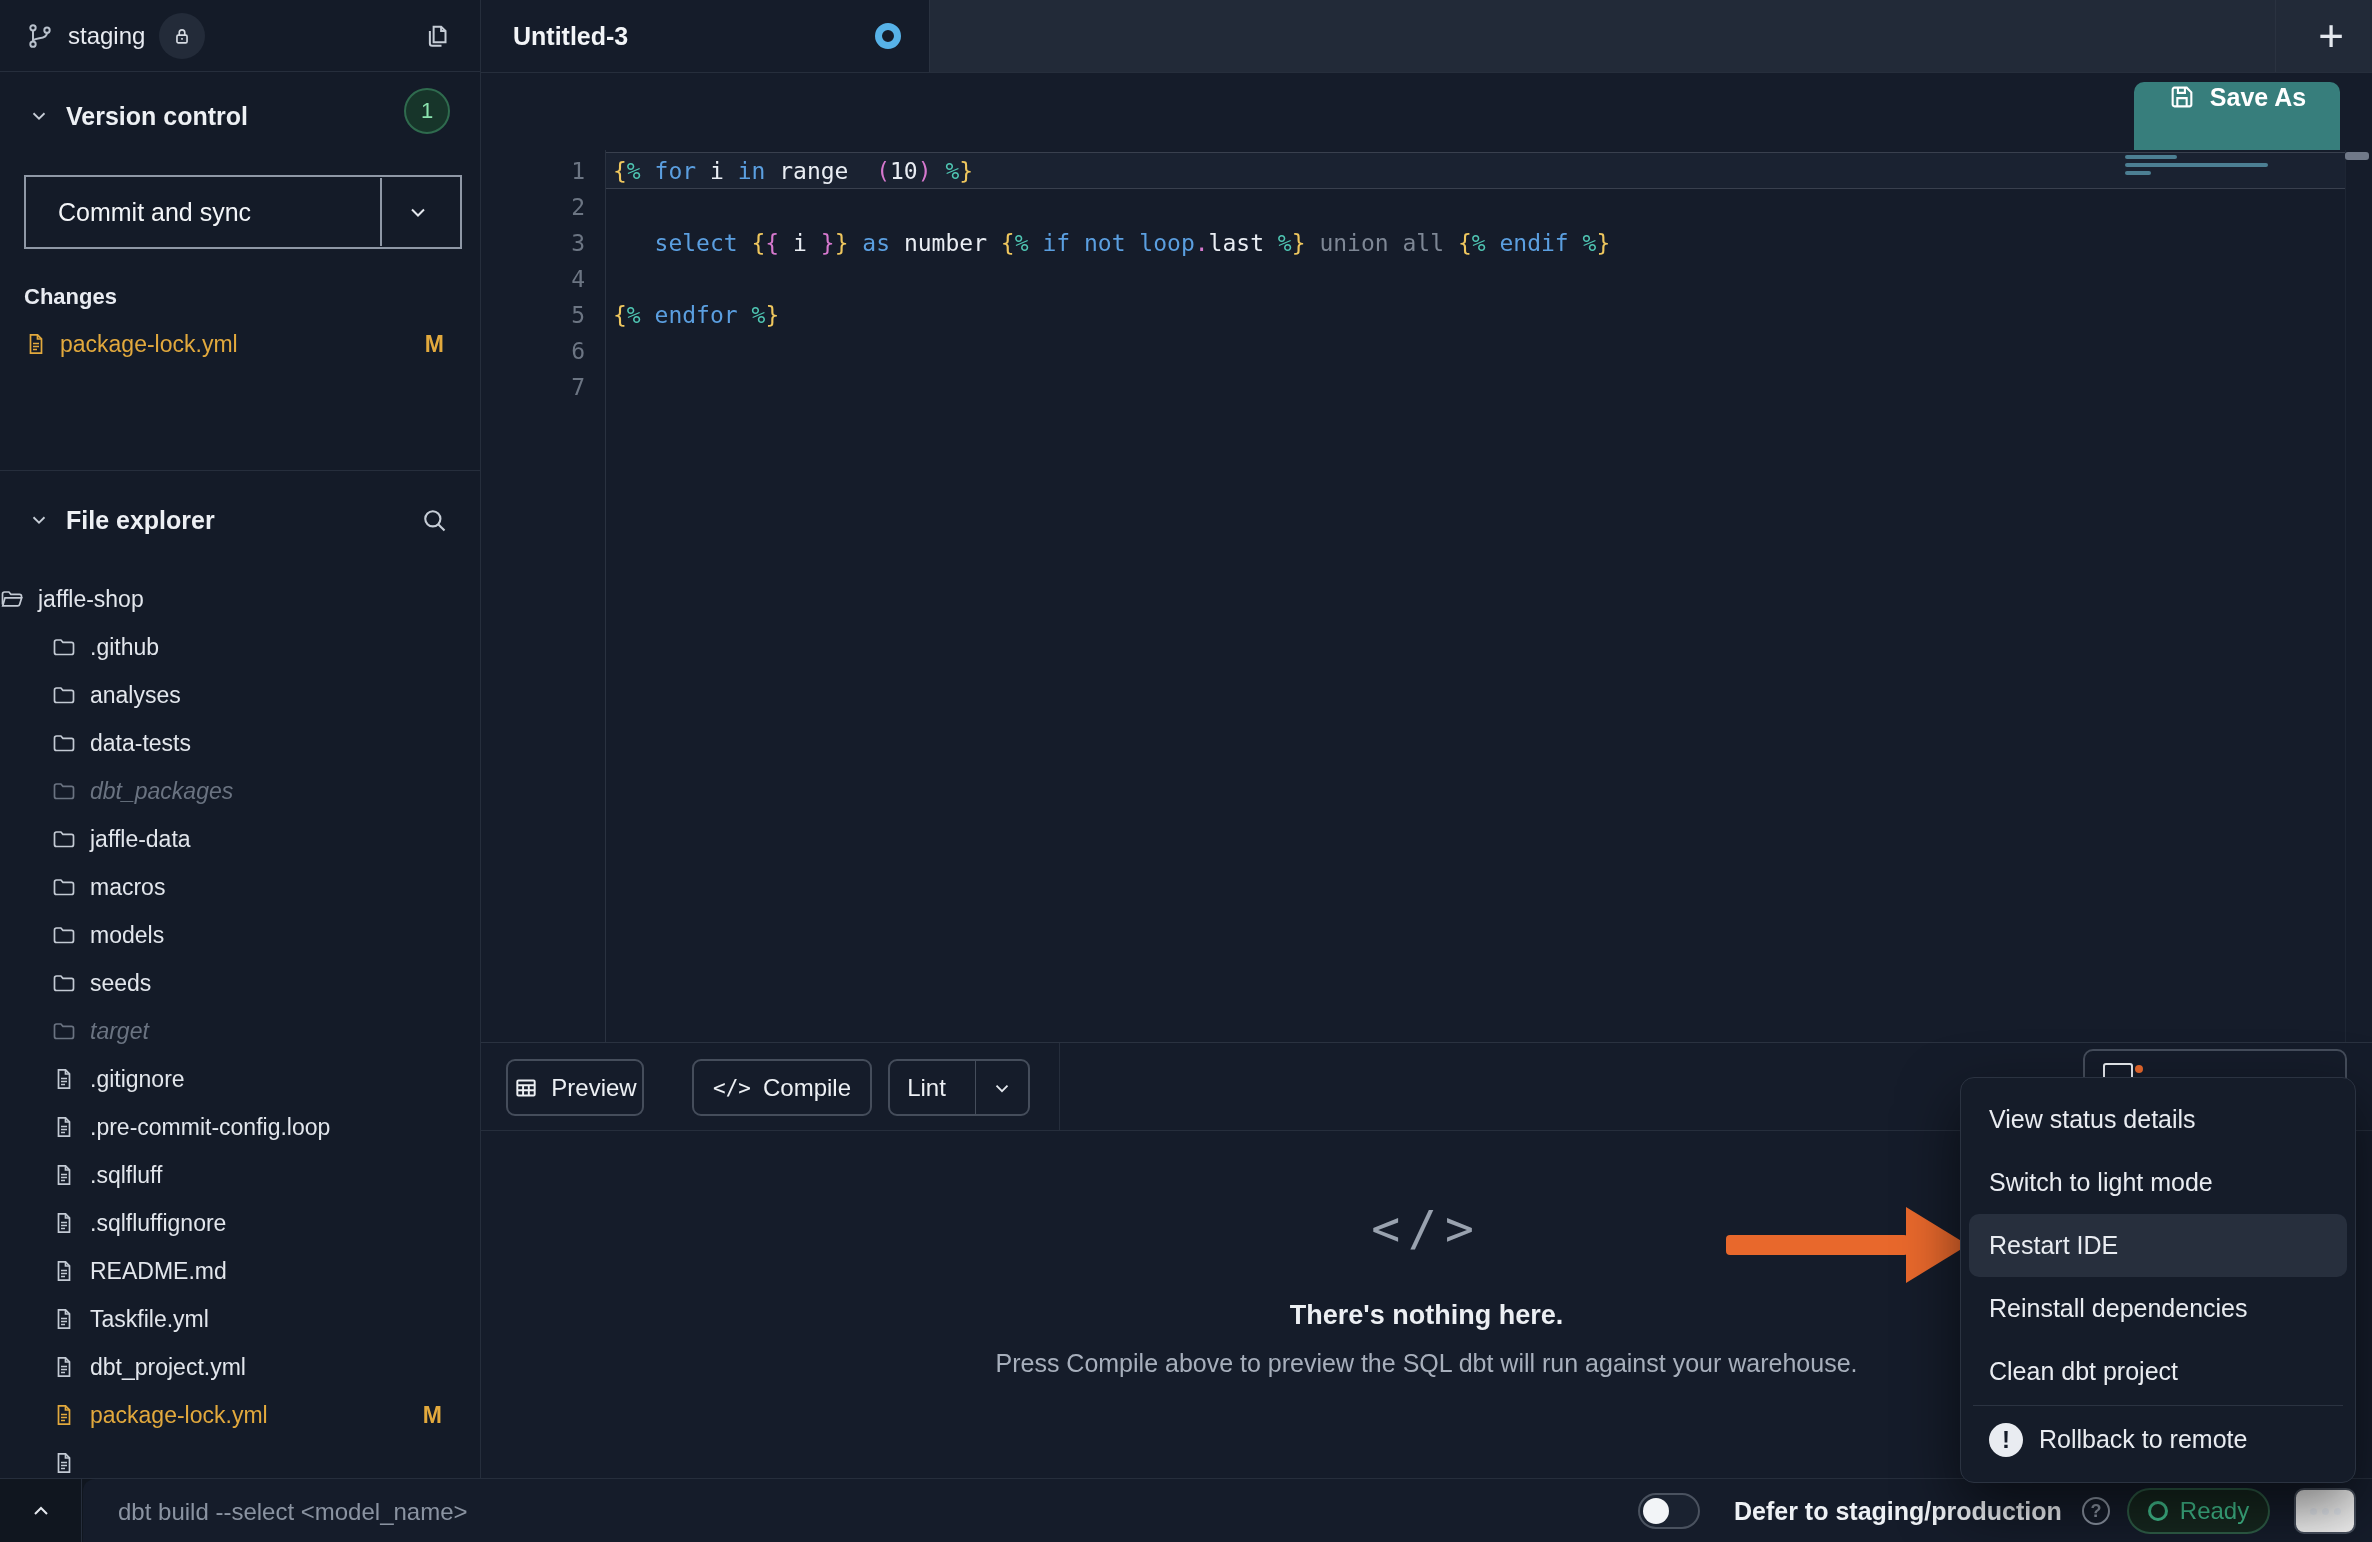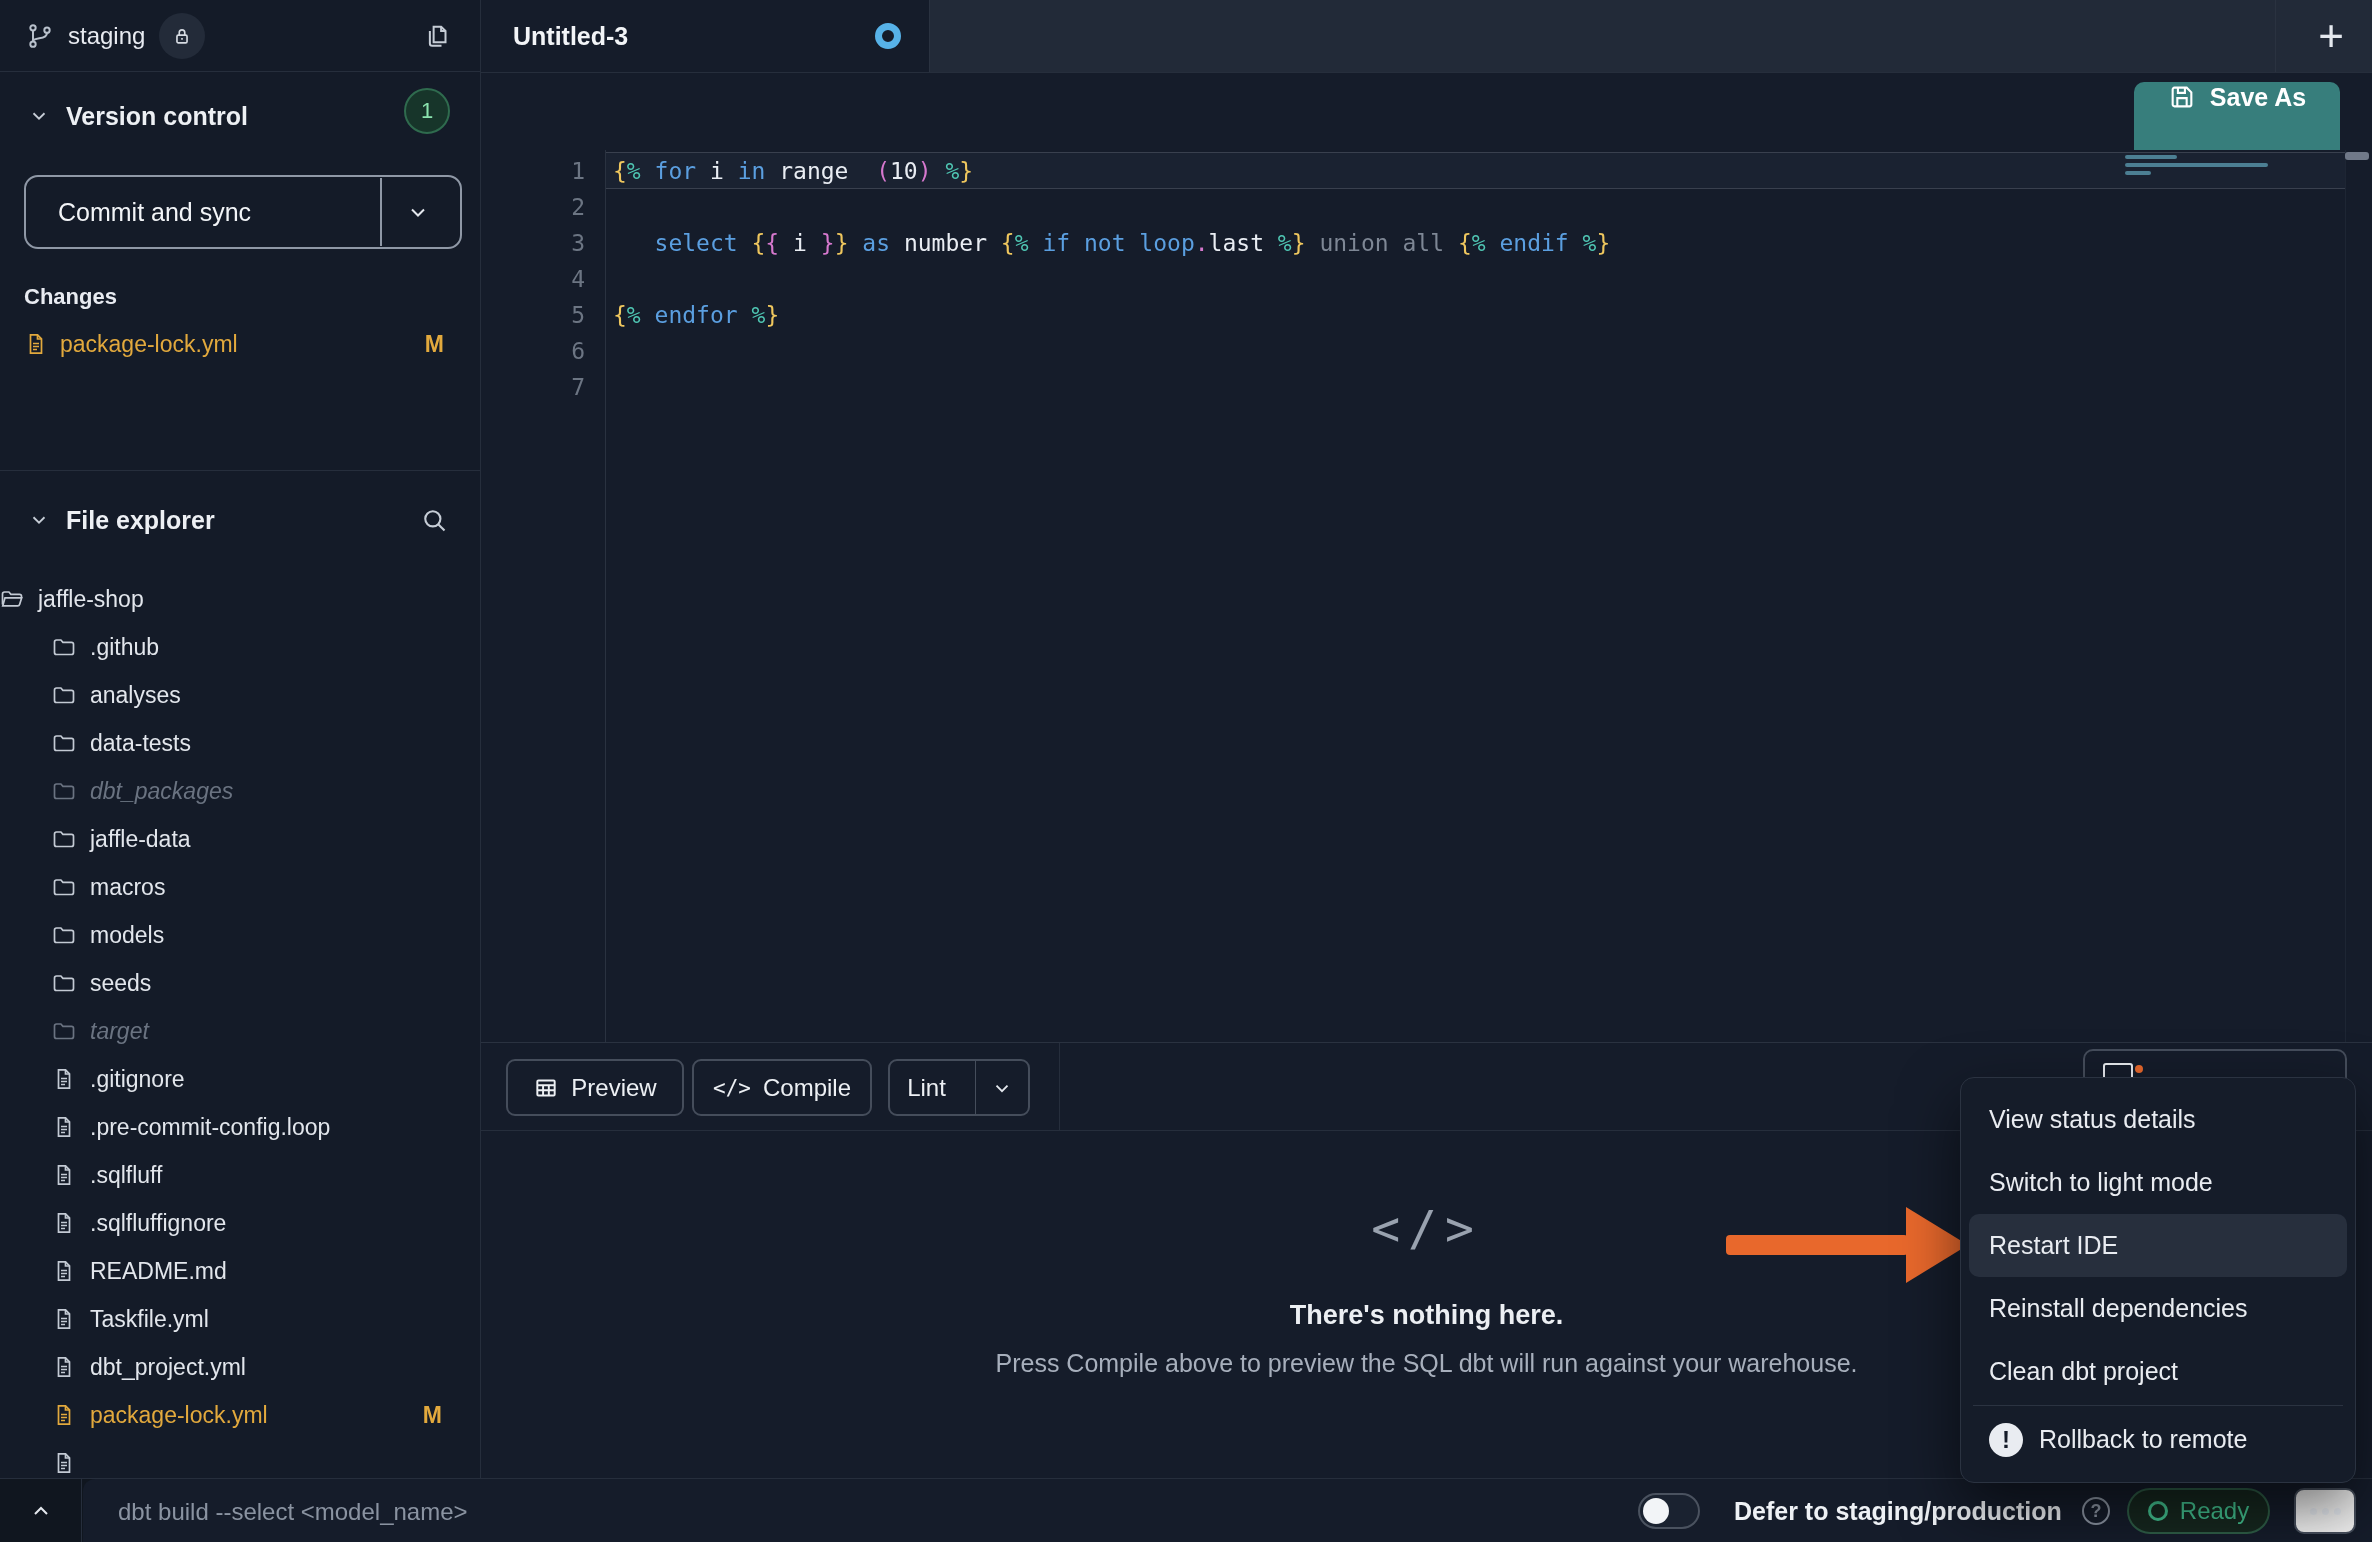--- a/index.html
+++ b/index.html
@@ -17,21 +17,21 @@
   #copy-btn{position:absolute;right:20px;top:14px;width:44px;height:44px;display:flex;align-items:center;justify-content:center;border-radius:8px;}
 
   .section-header{display:flex;align-items:center;gap:16px;padding-left:28px;box-sizing:border-box;width:480px;}
   .section-title{font-size:25px;font-weight:700;color:#EDF0F4;}
 
   #vc-header{left:0;top:88px;height:56px;}
   #vc-badge{position:absolute;right:30px;top:0;width:42px;height:42px;border-radius:50%;
             background:#17352A;border:2px solid #2F6B4E;color:#8BE3AE;font-size:22px;
             display:flex;align-items:center;justify-content:center;}
 
-  #commit-btn{left:24px;top:175px;width:438px;height:74px;border:2px solid #8F98A6;border-radius:14px;
+  #commit-btn{left:24px;top:175px;width:438px;height:74px;border:2px solid #8F98A6;border-radius:0;
               display:flex;align-items:center;box-sizing:border-box;background:transparent;cursor:pointer;}
   #commit-btn .label{font-size:25px;color:#F2F4F7;padding-left:26px;flex:1;text-align:left;}
   #commit-btn .split{width:72px;height:100%;border-left:2px solid #8F98A6;display:flex;align-items:center;justify-content:center;}
 
   #changes-label{left:24px;top:284px;font-size:22px;font-weight:700;color:#E8EBF1;}
   #change-item{left:24px;top:322px;width:438px;height:44px;display:flex;align-items:center;gap:12px;color:#E2A93D;}
   #change-item .fname{font-size:23px;}
   #change-item .badge-m{margin-left:auto;margin-right:18px;font-size:23px;font-weight:700;}
 
   #section-divider{left:0;top:470px;width:480px;height:1px;background:#262E3C;}
@@ -79,21 +79,21 @@
   #minimap{position:absolute;left:1644px;top:5px;width:150px;}
   #minimap .mini{height:4px;border-radius:2px;background:#4C7F93;margin-bottom:4px;}
   #scrollbar-track{position:absolute;left:1864px;top:0;width:27px;height:892px;border-left:1px solid #1E2634;}
   #scrollbar-thumb{position:absolute;left:1864px;top:2px;width:24px;height:8px;background:#707989;border-radius:3px;}
 
   
   #bottom-panel{left:481px;top:1042px;width:1891px;height:436px;background:#151C2A;border-top:1px solid #2A3240;}
   #panel-toolbar{position:absolute;left:0;top:0;width:1891px;height:87px;border-bottom:1px solid #262E3C;}
   .pbtn{position:absolute;top:16px;height:57px;border:2px solid #454D5B;border-radius:9px;background:transparent;
         display:flex;align-items:center;justify-content:center;gap:12px;color:#EDF0F4;font-size:24px;cursor:pointer;box-sizing:border-box;}
-  #preview-btn{left:25px;width:178px;}
+  #preview-btn{left:25px;width:138px;}
   #compile-btn{left:211px;width:180px;}
   #lint-btn{left:407px;width:142px;padding:0;}
   #lint-btn .label{flex:1;text-align:center;}
   #lint-btn .split{width:52px;height:100%;border-left:1px solid #454D5B;display:flex;align-items:center;justify-content:center;}
   #toolbar-divider{position:absolute;left:578px;top:0;width:1px;height:87px;background:#262E3C;}
   .code-glyph{font-family:"DejaVu Sans Mono",monospace;font-size:21px;color:#EDF0F4;}
 
   #panel-tabs{position:absolute;left:640px;top:0;height:87px;display:flex;gap:64px;}
   .panel-tab{position:relative;height:100%;display:flex;align-items:center;font-size:24px;font-weight:600;color:#EDF0F4;cursor:pointer;}
   .panel-tab.active::after{content:"";position:absolute;left:-6px;right:-6px;bottom:0;height:5px;background:#8B95A3;}

